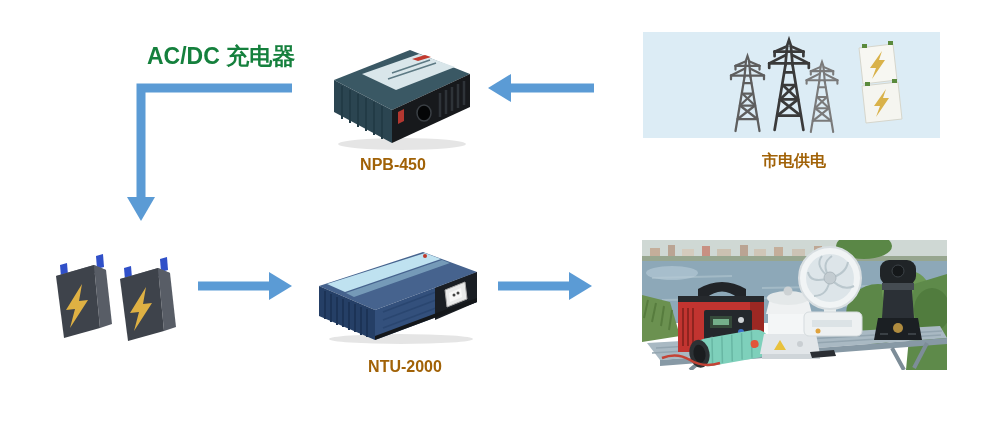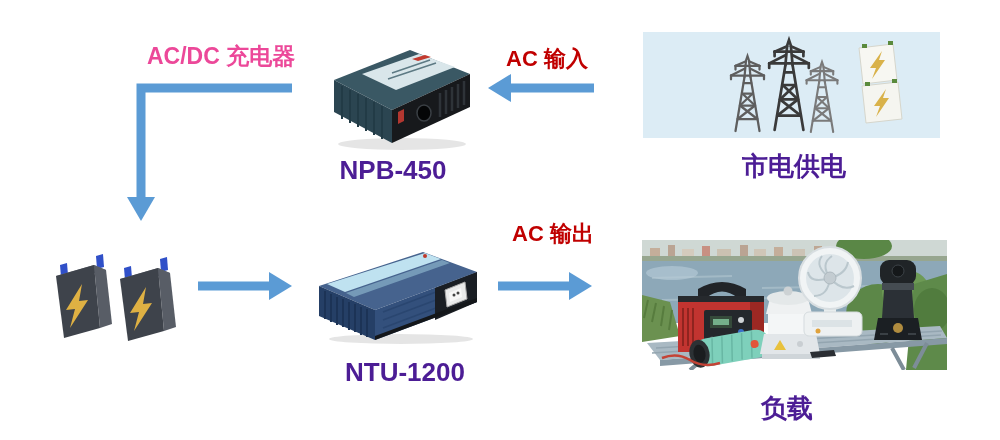--- a/index.html
+++ b/index.html
@@ -2,23 +2,23 @@
 <html><head>
 <meta charset="utf-8">
 <style>
   * { margin:0; padding:0; box-sizing:border-box; }
   html,body { background:#fff; }
   body { font-family:"Liberation Sans","DejaVu Sans",sans-serif; }
   .canvas { position:relative; width:1000px; height:440px; background:#ffffff; overflow:hidden; }
   .layer { position:absolute; left:0; top:0; width:1000px; height:440px; }
   .node { position:absolute; }
   .node svg { display:block; width:100%; height:100%; }
-  .caption { position:absolute; font-weight:700; font-size:26px; color:#4c1d95; text-align:center; line-height:1.1; white-space:nowrap; }
+  .caption { position:absolute; font-weight:700; font-size:16px; color:#a16207; text-align:center; line-height:1.1; white-space:nowrap; }
   .edge-label { position:absolute; font-weight:700; white-space:nowrap; }
-  .edge-label.green { color:#ec4899; font-size:23px; }
+  .edge-label.green { color:#15803d; font-size:23px; }
   .edge-label.red { color:#C00000; font-size:22px; }
 </style>
 </head>
 <body>
 
 <div class="canvas">
 
   <svg class="layer" viewBox="0 0 1000 440" aria-hidden="true">
     <g>
       <polyline points="292,88 141,88 141,197" fill="none" stroke="#5B9BD5" stroke-width="9"></polyline>
@@ -119,21 +119,21 @@
       <path d="M70,66 L160,32 M70,74 L160,40 M70,82 L160,48" stroke="#2a4670" stroke-width="1.5"></path>
       <polygon points="122,42 164,26 164,56 122,74" fill="#1a1e24"></polygon>
       <polygon points="132,44 152,36 154,53 134,61" fill="#e9eaea" stroke="#a9a9a9" stroke-width="1"></polygon>
       <polygon points="136,47 148,42 149,51 137,56" fill="#f7f7f7"></polygon>
       <circle cx="141" cy="49" r="1.5" fill="#444"></circle>
       <circle cx="145" cy="47" r="1.5" fill="#444"></circle>
       <circle cx="112" cy="10" r="2" fill="#c0392b"></circle>
       <polygon points="62,90 164,52 164,56 62,94" fill="#14171a"></polygon>
     </svg>
   </figure>
-  <div class="caption" style="left:343px;top:358px;width:124px;">NTU-1200</div>
+  <div class="caption" style="left:343px;top:358px;width:124px;">NTU-2000</div>
 
   <figure class="node" style="left:642px;top:240px;width:305px;height:130px;">
     <svg viewBox="0 0 305 130" preserveAspectRatio="none">
       <rect x="0" y="0" width="305" height="20" fill="#cfd8d4"></rect>
       <g opacity="0.8">
         <rect x="8" y="8" width="10" height="10" fill="#c2a48c"></rect>
         <rect x="26" y="5" width="7" height="13" fill="#b59884"></rect>
         <rect x="40" y="9" width="12" height="9" fill="#d6c9b8"></rect>
         <rect x="60" y="6" width="8" height="12" fill="#c77f6e"></rect>
         <rect x="75" y="9" width="14" height="9" fill="#cbbca9"></rect>
@@ -208,19 +208,16 @@
         <rect x="240" y="43" width="32" height="7" fill="#454c52"></rect>
         <polygon points="242,50 270,50 272,78 240,78" fill="#2b3036"></polygon>
         <polygon points="236,78 276,78 280,100 232,100" fill="#1b1f23"></polygon>
         <circle cx="256" cy="88" r="5" fill="#b08c3f"></circle>
         <path d="M238,94 L246,94 M266,94 L274,94" stroke="#3a4045" stroke-width="2"></path>
       </g>
       <polygon points="168,112 192,110 194,116 170,118" fill="#2a2e33"></polygon>
       <path d="M20,118 Q35,112 48,120 T78,123" stroke="#c44336" stroke-width="2.5" fill="none"></path>
     </svg>
   </figure>
-  <div class="caption" style="left:727px;top:394px;width:120px;">负载</div>
 
   <div class="edge-label green" style="left:147px;top:41px;">AC/DC 充电器</div>
-  <div class="edge-label red" style="left:506px;top:44px;">AC 输入</div>
-  <div class="edge-label red" style="left:512px;top:219px;">AC 输出</div>
 
 </div>
 
 </body></html>

